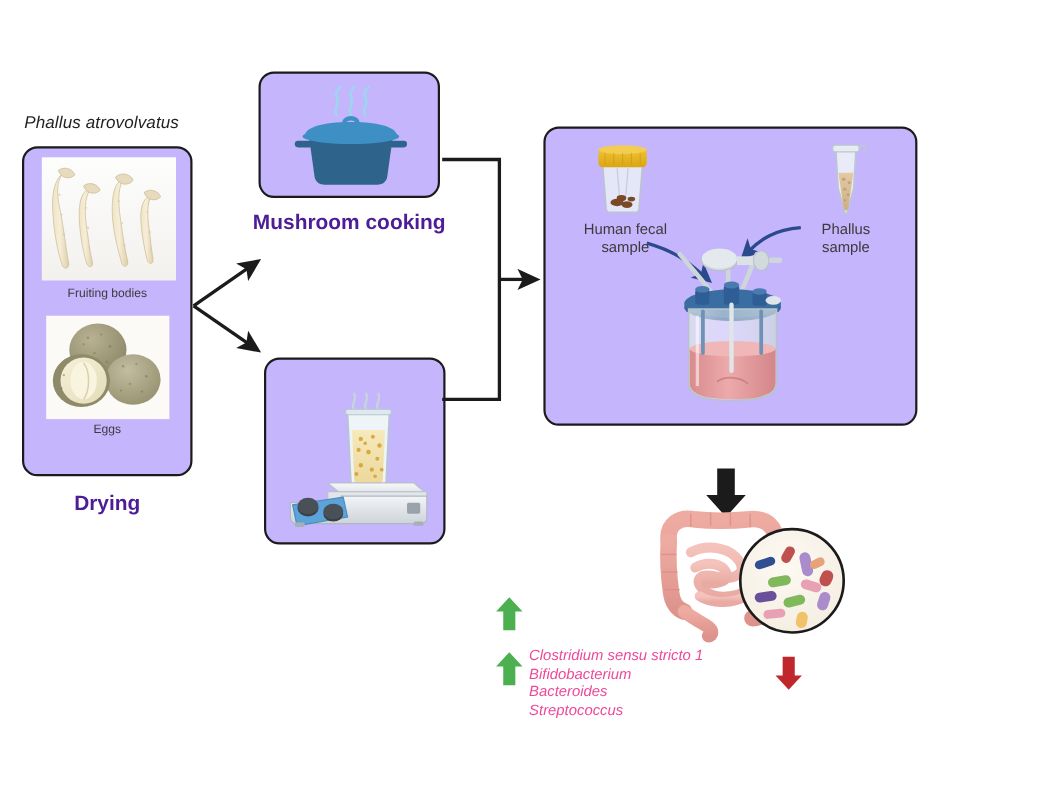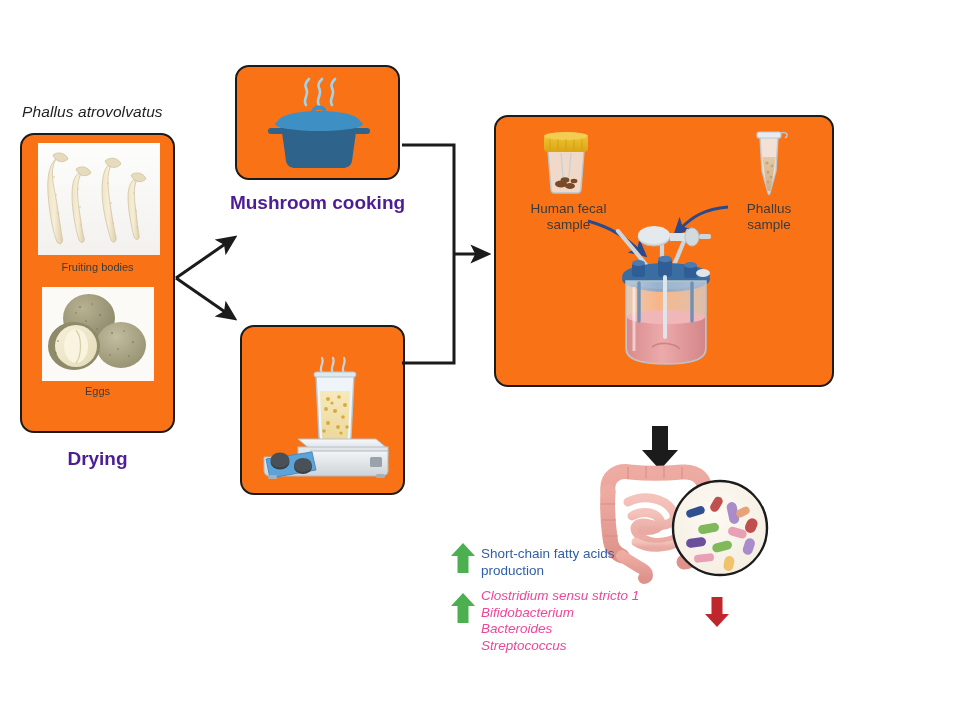--- a/index.html
+++ b/index.html
@@ -13,21 +13,21 @@
     position:relative;
   }
   .stage{position:absolute;left:0;top:0;width:960px;height:720px;}
   .abs{position:absolute;}
 
   
   .panel{
     position:absolute;
     border:2.5px solid #1b1b1b;
     border-radius:14px;
-    background:#f97316;
+    background:#c4b5fd;
     box-sizing:border-box;
   }
 
   
   .species{
     position:absolute;
     font-style:italic;
     font-size:15.5px;
     color:#231f20;
     white-space:nowrap;
@@ -490,24 +490,20 @@
       <rect x="158" y="76" width="10" height="17" rx="5" fill="#a98cc9" transform="rotate(18 163 84)"></rect>
       <rect x="108" y="92" width="20" height="8" rx="4" fill="#e8a0b4" transform="rotate(-6 118 96)"></rect>
       <rect x="138" y="94" width="10" height="15" rx="5" fill="#f0c36a" transform="rotate(10 143 101)"></rect>
       <rect x="150" y="46" width="14" height="8" rx="4" fill="#e6a37a" transform="rotate(-26 157 50)"></rect>
     </g>
   </svg>
 
   <svg class="abs" style="left:450px;top:542px;" width="26" height="32" viewBox="0 0 26 32">
     <path d="M13 1 L25 14 L18.5 14 L18.5 31 L7.5 31 L7.5 14 L1 14 Z" fill="#4caf50"></path>
   </svg>
-  <div class="res-blue" style="left:481px;top:546px;">
-    <span>Short-chain fatty acids</span><br>
-    <span>production</span>
-  </div>
 
   <svg class="abs" style="left:450px;top:592px;" width="26" height="32" viewBox="0 0 26 32">
     <path d="M13 1 L25 14 L18.5 14 L18.5 31 L7.5 31 L7.5 14 L1 14 Z" fill="#4caf50"></path>
   </svg>
   <div class="res-purple" style="left:481px;top:588px;">
     <span>Clostridium sensu stricto 1</span><br>
     <span>Bifidobacterium</span><br>
     <span>Bacteroides</span><br>
     <span>Streptococcus</span>
   </div>

